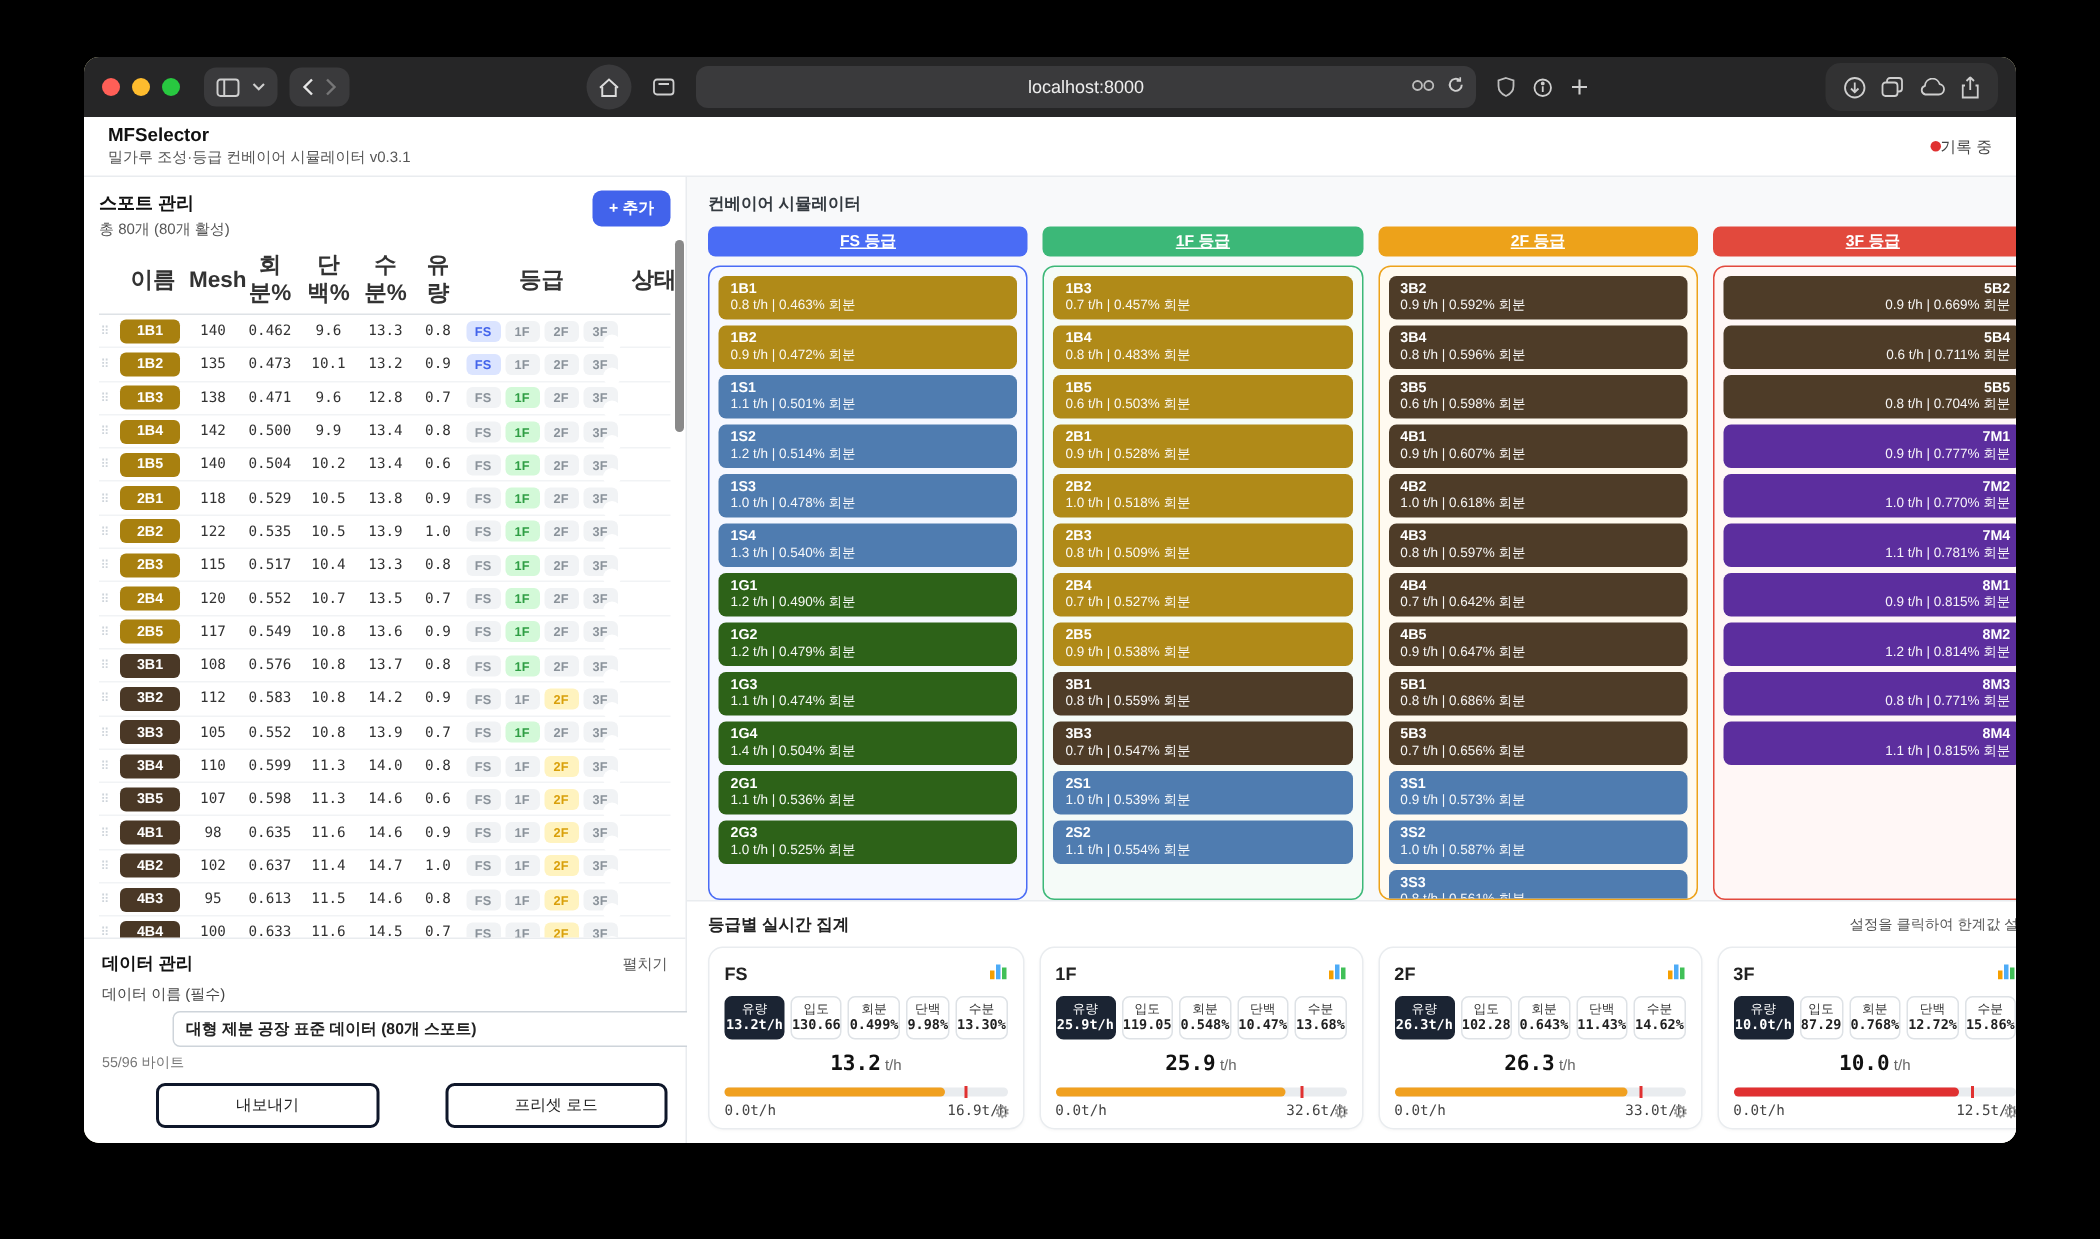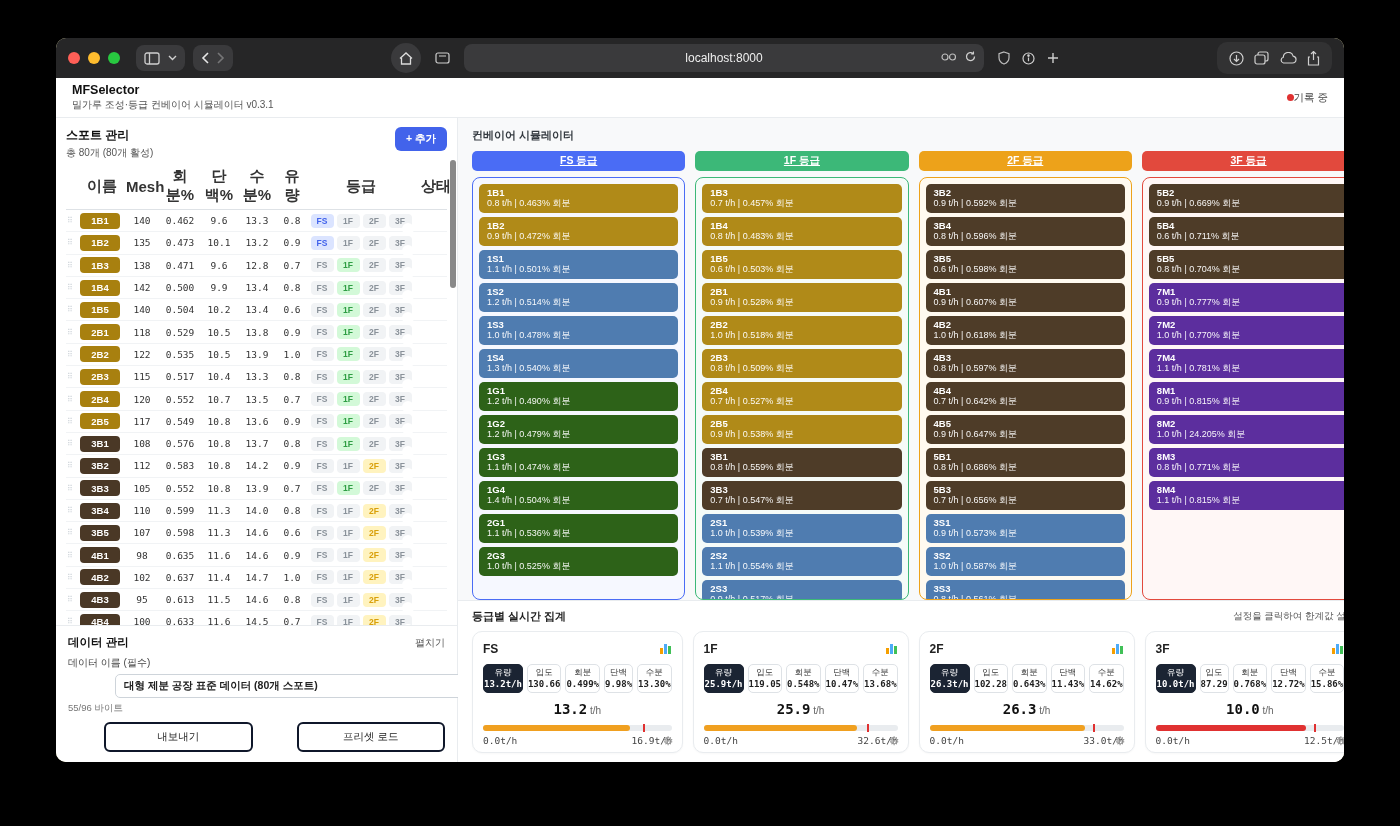--- a/index.html
+++ b/index.html
@@ -692,24 +692,20 @@
                   <div class="chip-info">0.7 t/h | 0.547% 회분</div>
                 </div>
                 <div class="chip" style="background: rgb(79, 124, 176);">
                   <div class="chip-name">2S1</div>
                   <div class="chip-info">1.0 t/h | 0.539% 회분</div>
                 </div>
                 <div class="chip" style="background: rgb(79, 124, 176);">
                   <div class="chip-name">2S2</div>
                   <div class="chip-info">1.1 t/h | 0.554% 회분</div>
                 </div>
-                <div class="chip" style="background: rgb(79, 124, 176);">
-                  <div class="chip-name">2S3</div>
-                  <div class="chip-info">0.9 t/h | 0.517% 회분</div>
-                </div>
               </div>
             </div>
             <div class="conv-col">
               <div class="col-header" style="background: rgb(237, 162, 26);">2F 등급</div>
               <div class="col-body" style="border-color: rgb(237, 162, 26); background: rgb(255, 250, 240);">
                 <div class="chip" style="background: rgb(78, 60, 40);">
                   <div class="chip-name">3B2</div>
                   <div class="chip-info">0.9 t/h | 0.592% 회분</div>
                 </div>
                 <div class="chip" style="background: rgb(78, 60, 40);">
@@ -757,21 +753,21 @@
                   <div class="chip-info">1.0 t/h | 0.587% 회분</div>
                 </div>
                 <div class="chip" style="background: rgb(79, 124, 176);">
                   <div class="chip-name">3S3</div>
                   <div class="chip-info">0.8 t/h | 0.561% 회분</div>
                 </div>
               </div>
             </div>
             <div class="conv-col">
               <div class="col-header" style="background: rgb(226, 73, 61);">3F 등급</div>
-              <div class="col-body" style="border-color: rgb(226, 73, 61); background: rgb(255, 247, 246);">
+              <div class="col-body" style="border-color: rgb(226, 73, 61); background: rgb(255, 247, 246); text-align: right;">
                 <div class="chip" style="background: rgb(78, 60, 40);">
                   <div class="chip-name">5B2</div>
                   <div class="chip-info">0.9 t/h | 0.669% 회분</div>
                 </div>
                 <div class="chip" style="background: rgb(78, 60, 40);">
                   <div class="chip-name">5B4</div>
                   <div class="chip-info">0.6 t/h | 0.711% 회분</div>
                 </div>
                 <div class="chip" style="background: rgb(78, 60, 40);">
                   <div class="chip-name">5B5</div>
@@ -788,21 +784,21 @@
                 <div class="chip" style="background: rgb(92, 46, 158);">
                   <div class="chip-name">7M4</div>
                   <div class="chip-info">1.1 t/h | 0.781% 회분</div>
                 </div>
                 <div class="chip" style="background: rgb(92, 46, 158);">
                   <div class="chip-name">8M1</div>
                   <div class="chip-info">0.9 t/h | 0.815% 회분</div>
                 </div>
                 <div class="chip" style="background: rgb(92, 46, 158);">
                   <div class="chip-name">8M2</div>
-                  <div class="chip-info">1.0 t/h | 24.205% 회분</div>
+                  <div class="chip-info">1.2 t/h | 0.814% 회분</div>
                 </div>
                 <div class="chip" style="background: rgb(92, 46, 158);">
                   <div class="chip-name">8M3</div>
                   <div class="chip-info">0.8 t/h | 0.771% 회분</div>
                 </div>
                 <div class="chip" style="background: rgb(92, 46, 158);">
                   <div class="chip-name">8M4</div>
                   <div class="chip-info">1.1 t/h | 0.815% 회분</div>
                 </div>
               </div>

